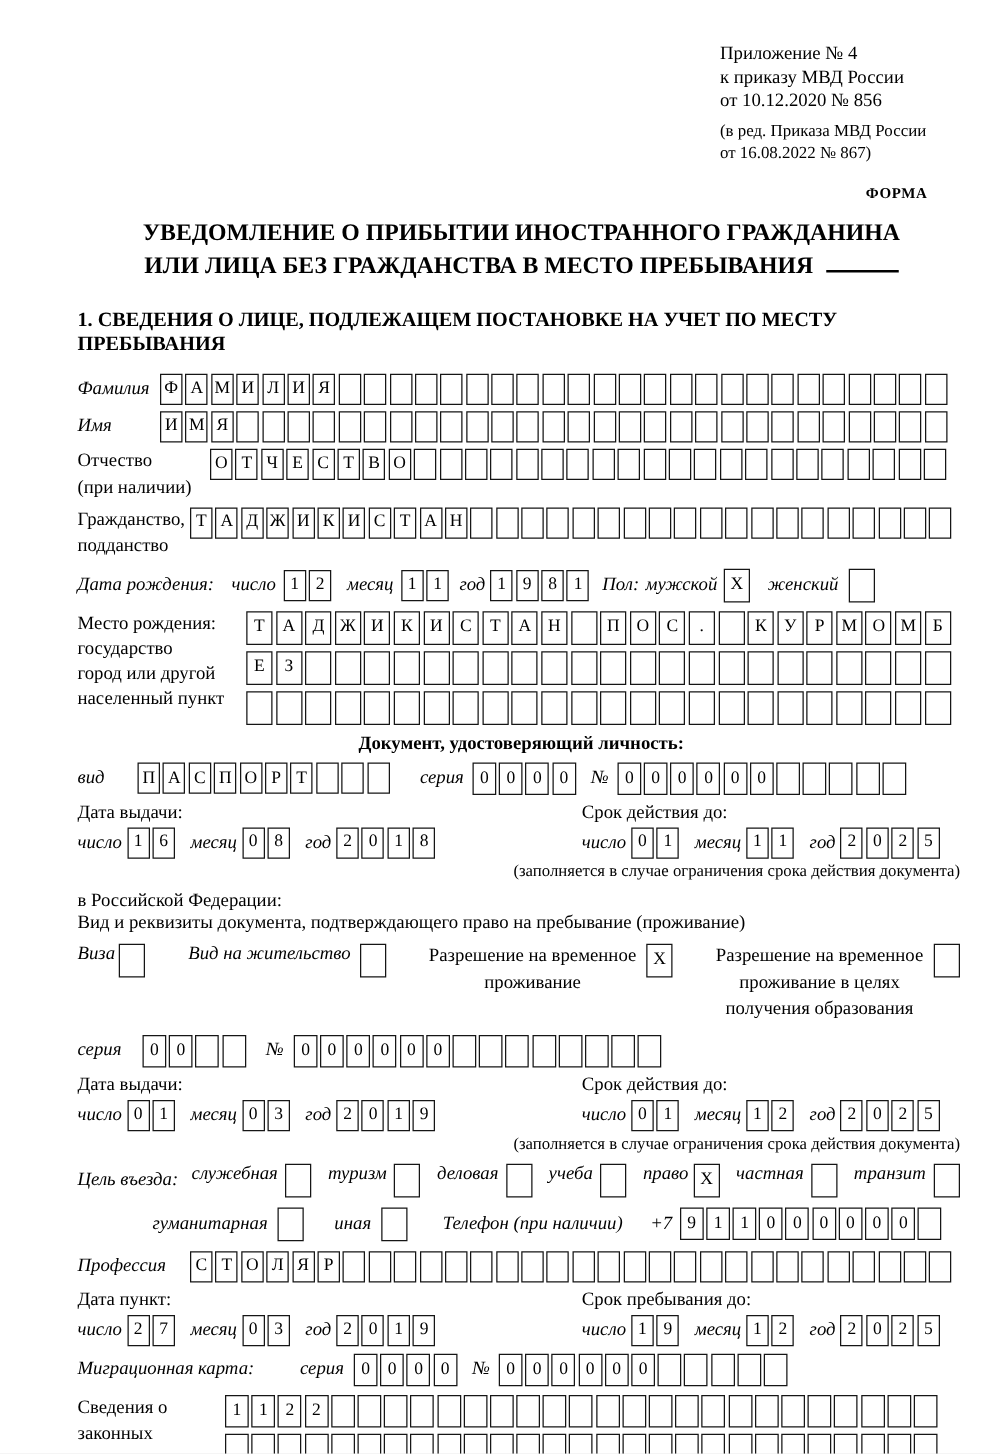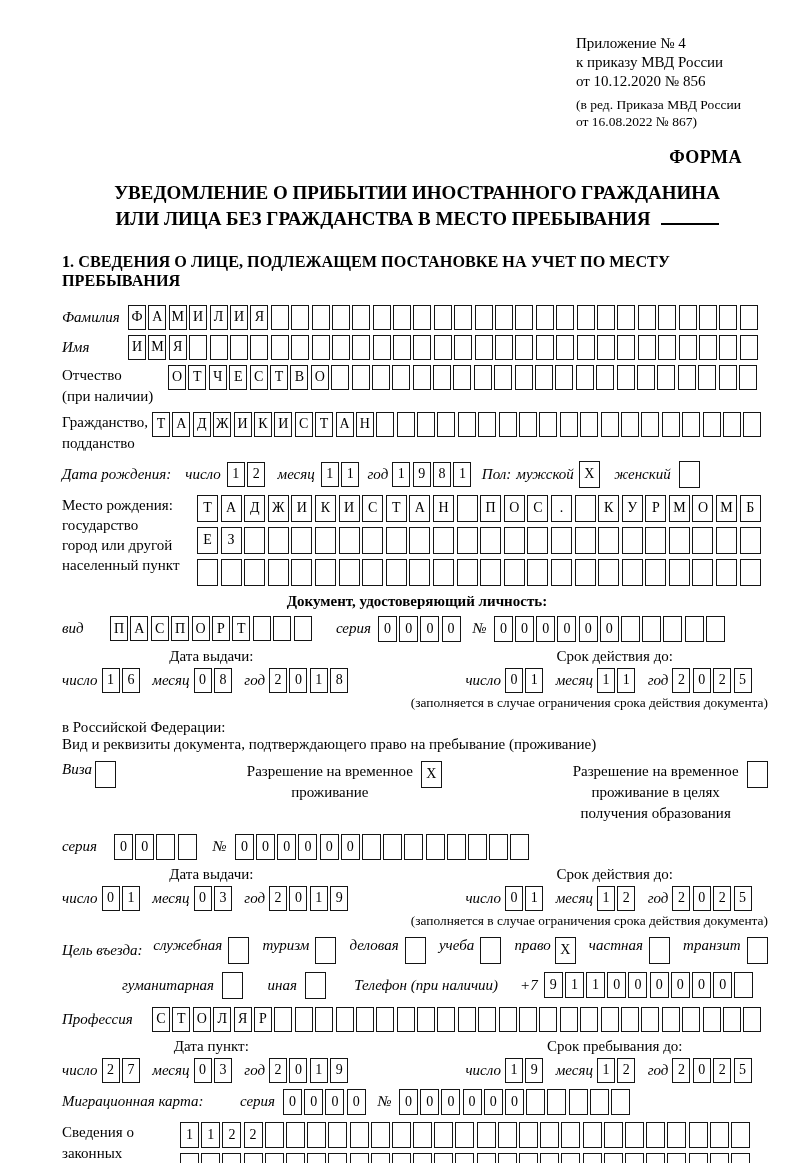--- a/index.html
+++ b/index.html
@@ -3,36 +3,36 @@
 <meta charset="utf-8">
 <style>
   html,body{margin:0;padding:0;background:#e8e8e8;}
   .page{
     width:800px;height:1163px;margin:0 auto;background:#fff;color:#000;
     font-family:"Liberation Serif","DejaVu Serif",serif;font-size:15px;
     box-sizing:border-box;padding:34px 28px 10px 62px;overflow:hidden;position:relative;
   }
   .apx{margin-left:auto;width:196px;line-height:1.28;}
   .edition{margin-top:4px;font-size:13.5px;line-height:1.3;}
-  .forma{text-align:right;padding-right:30px;font-weight:bold;font-size:18px;margin-top:16px;letter-spacing:.5px;}
+  .forma{text-align:right;padding-right:30px;font-weight:bold;font-size:12px;margin-top:16px;letter-spacing:.5px;}
   .title{text-align:center;font-weight:bold;font-size:19px;line-height:1.4;margin-top:12px;}
   .blank{display:inline-block;width:58px;border-bottom:2px solid #000;margin-left:10px;}
   .sec{font-weight:bold;font-size:16.2px;margin-top:20px;margin-bottom:14px;}
   .row{display:flex;align-items:center;margin-bottom:5px;}
   .row.top{align-items:flex-start;}
   .lbl{white-space:nowrap;font-style:italic;}
   .lblcol{line-height:21px;flex:0 0 auto;}
   .boxes{display:inline-flex;flex:0 0 auto;}
   .bx{display:inline-flex;align-items:center;justify-content:center;
       width:16px;height:23px;border:1.4px solid #151515;margin-right:2.4px;
       font-size:14px;line-height:1;}
   .md .bx{width:17px;height:24px;margin-right:2.2px;}
   .lg .bx{width:19px;height:25px;border-width:1.5px;margin-right:2.6px;}
   .cb .bx{width:19px;height:25px;border-width:1.5px;}
-  .dhead{text-align:center;margin-bottom:3px;}
+  .dhead{text-align:left;margin-bottom:3px;}
   .dfields{display:flex;align-items:center;}
   .dfields .lbl{margin-right:4px;}
   .dfields .boxes{margin-right:10px;}
   .date-cols{display:flex;justify-content:space-between;margin-top:6px;margin-bottom:2px;padding-right:8px;}
   .note-r{text-align:right;font-size:13.4px;padding-right:4px;margin-bottom:8px;}
   .opts{display:flex;justify-content:space-between;align-items:flex-start;margin-top:6px;margin-bottom:10px;padding-right:2px;}
   .opt{display:flex;align-items:flex-start;}
   .opt .lbl{margin-right:7px;}
   .ml{text-align:center;line-height:21px;margin-right:8px;}
   .stack{display:flex;flex-direction:column;}
@@ -425,20 +425,26 @@
   <div style="margin-bottom:8px">Вид и реквизиты документа, подтверждающего право на пребывание (проживание)</div>
 
   <div class="opts">
     <span class="opt">
       <span class="lbl" style="margin-right:3px">Виза</span>
       <span class="boxes cb">
           <span class="bx"></span>
         </span>
     </span>
     <span class="opt">
+      <span class="lbl">Вид на жительство</span>
+      <span class="boxes cb">
+          <span class="bx"></span>
+        </span>
+    </span>
+    <span class="opt">
       <span class="ml">
         <div>Разрешение на временное</div>
         <div>проживание</div>
       </span>
       <span class="boxes cb">
           <span class="bx">X</span>
         </span>
     </span>
     <span class="opt">
       <span class="ml">

